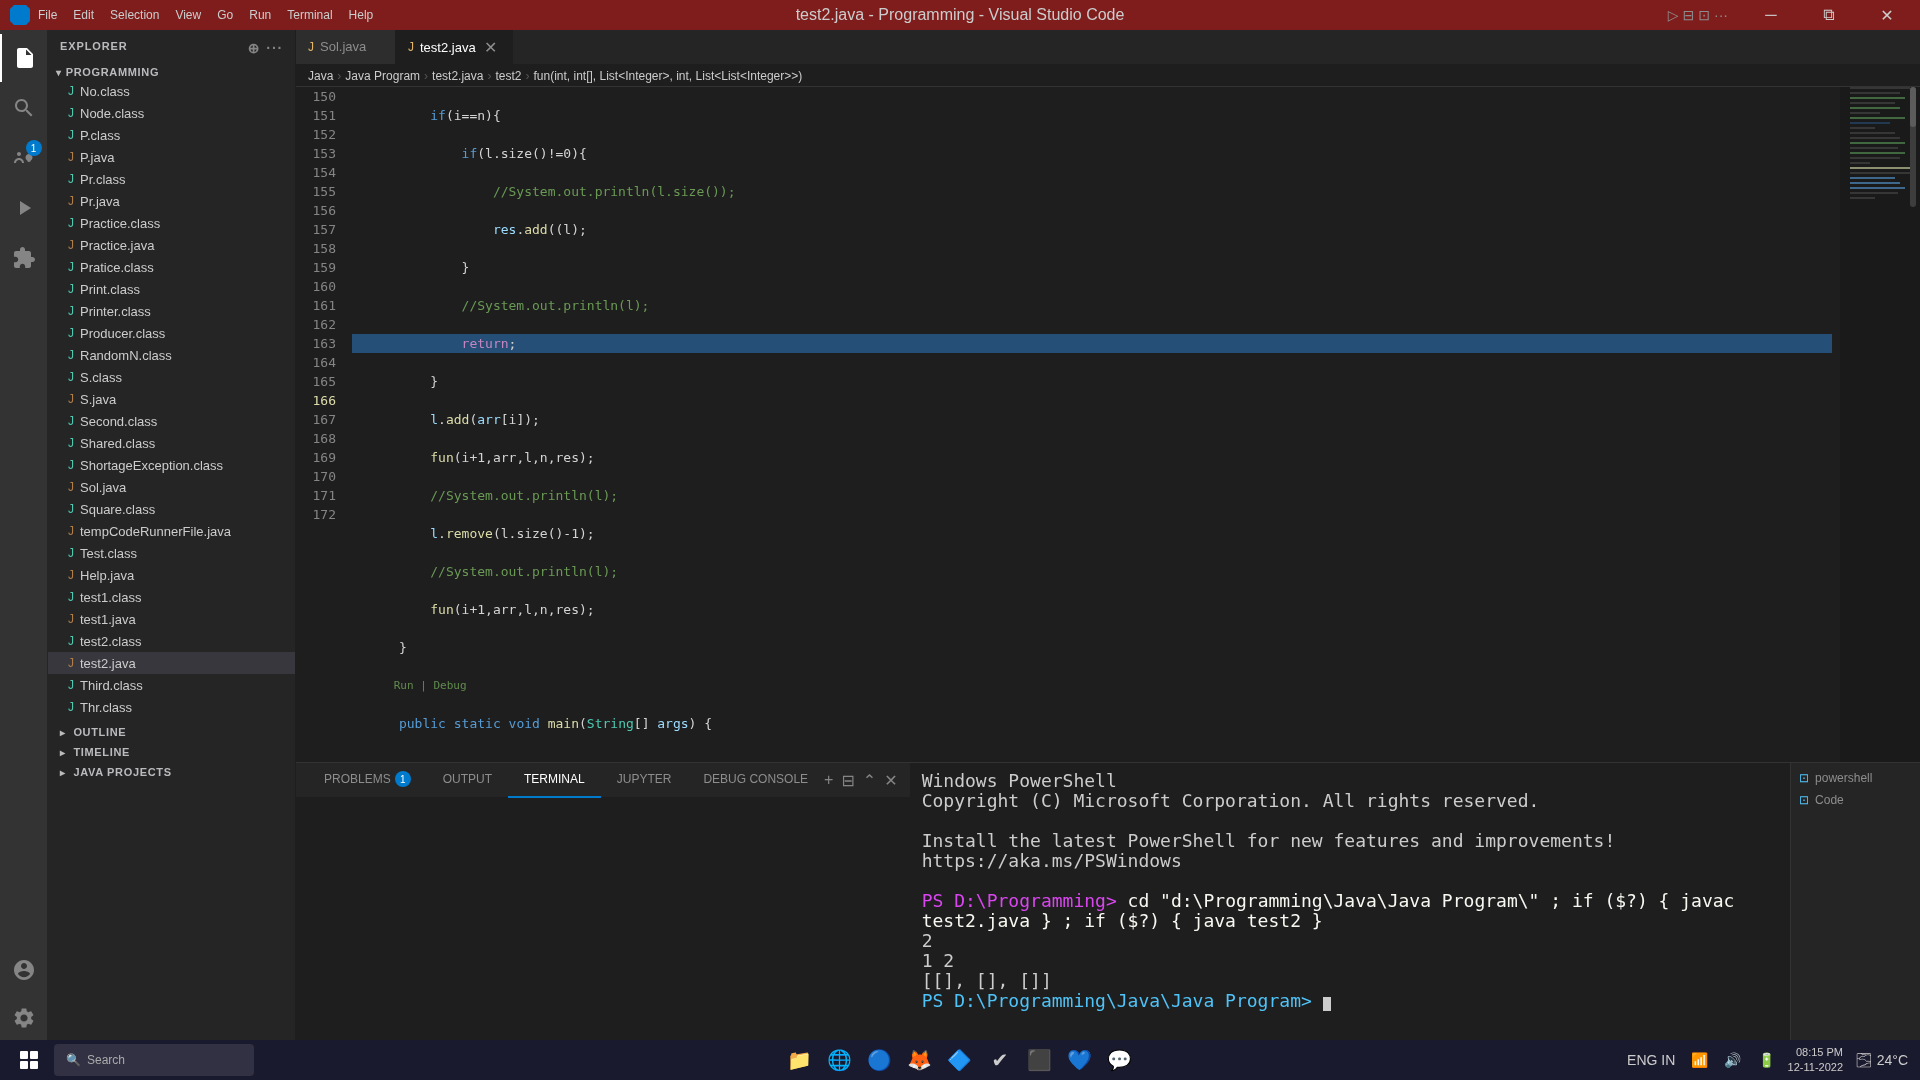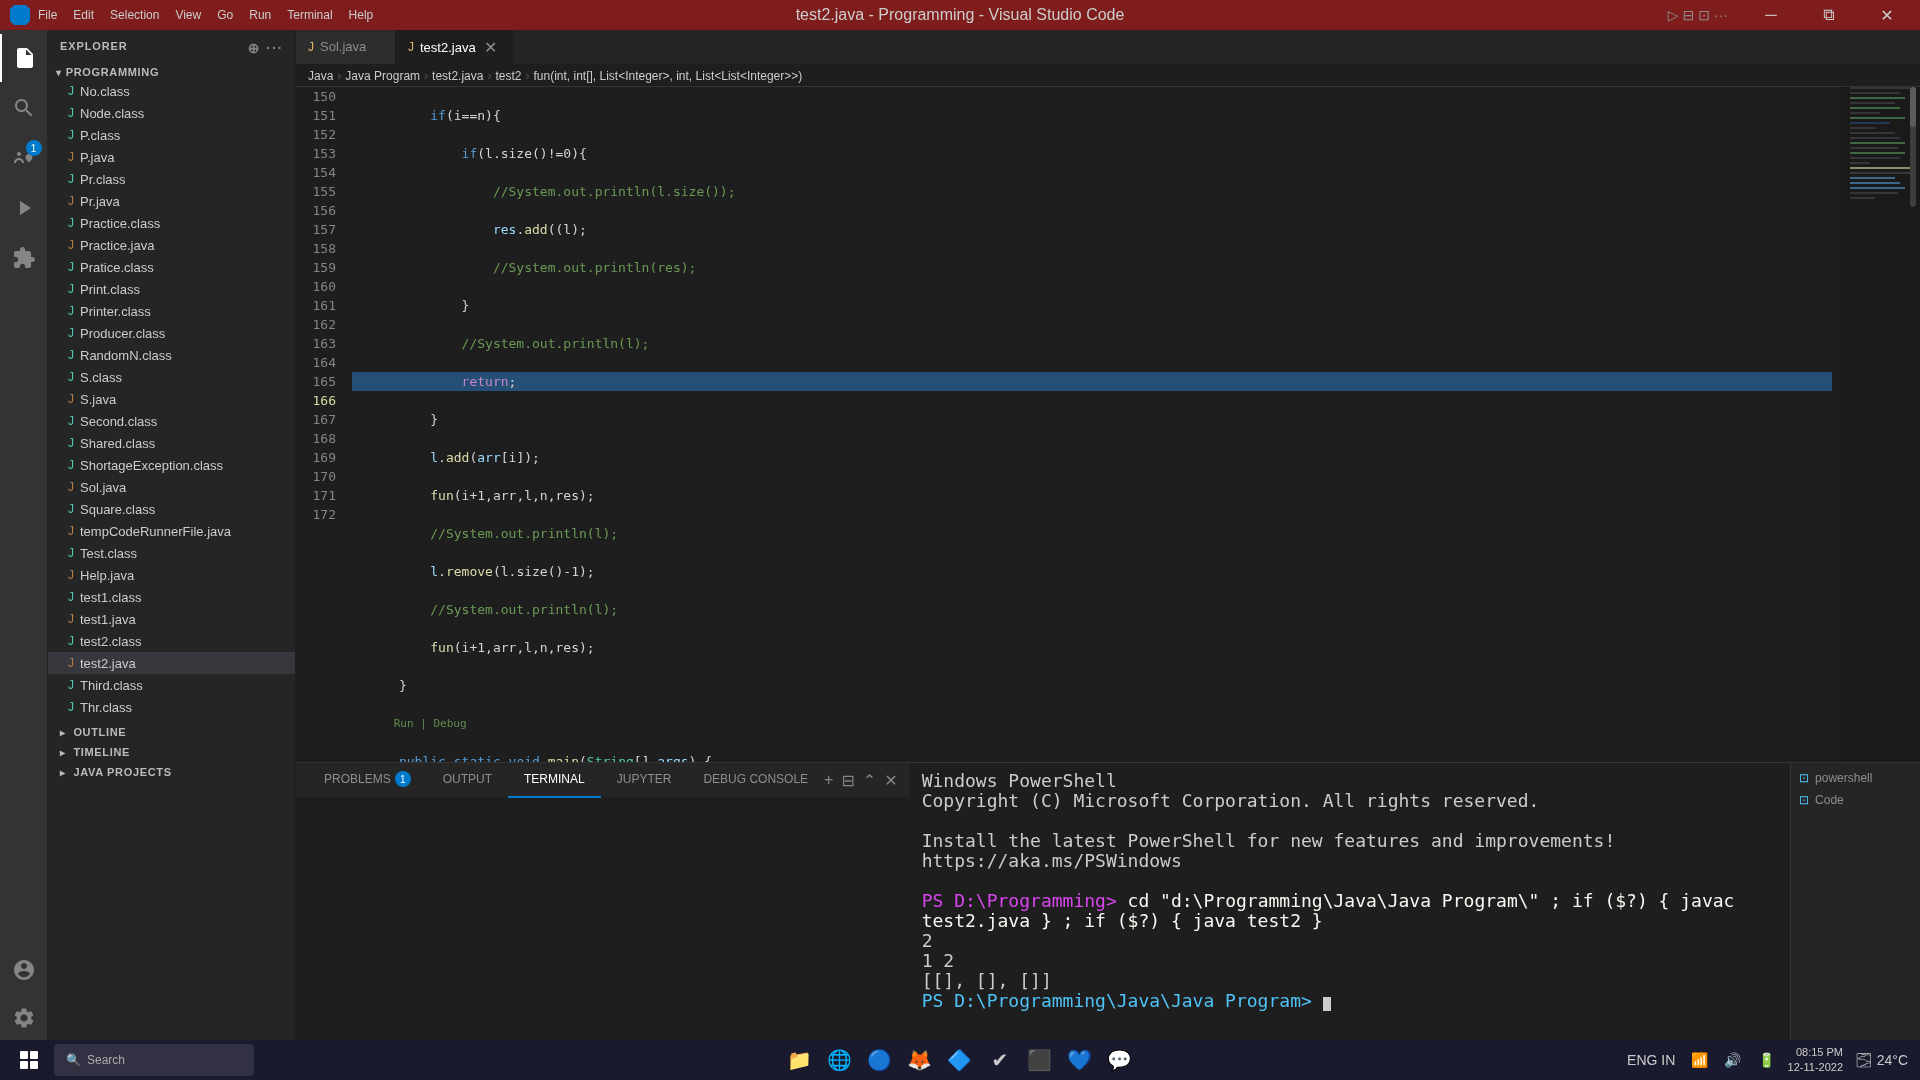--- a/index.html
+++ b/index.html
@@ -446,21 +446,20 @@
           <div class="line">169</div>
           <div class="line">170</div>
           <div class="line">171</div>
           <div class="line">172</div>
         </div>
         <div id="code-content">
 <div class="line">          <span class="kw">if</span><span class="punc">(i==n){</span></div>
 <div class="line">              <span class="kw">if</span><span class="punc">(l.size()!=0){</span></div>
 <div class="line">                  <span class="cm">//System.out.println(l.size());</span></div>
 <div class="line">                  <span class="var">res</span><span class="punc">.</span><span class="fn">add</span><span class="punc">((l);</span></div>
-<div class="line">                  <span class="cm">//System.out.println(res);</span></div>
 <div class="line">              <span class="punc">}</span></div>
 <div class="line">              <span class="cm">//System.out.println(l);</span></div>
 <div class="line line-active">              <span class="kw2">return</span><span class="punc">;</span></div>
 <div class="line">          <span class="punc">}</span></div>
 <div class="line">          <span class="var">l</span><span class="punc">.</span><span class="fn">add</span><span class="punc">(</span><span class="var">arr</span><span class="punc">[i]);</span></div>
 <div class="line">          <span class="fn">fun</span><span class="punc">(i+1,arr,l,n,res);</span></div>
 <div class="line">          <span class="cm">//System.out.println(l);</span></div>
 <div class="line">          <span class="var">l</span><span class="punc">.</span><span class="fn">remove</span><span class="punc">(l.size()-1);</span></div>
 <div class="line">          <span class="cm">//System.out.println(l);</span></div>
 <div class="line">          <span class="fn">fun</span><span class="punc">(i+1,arr,l,n,res);</span></div>

